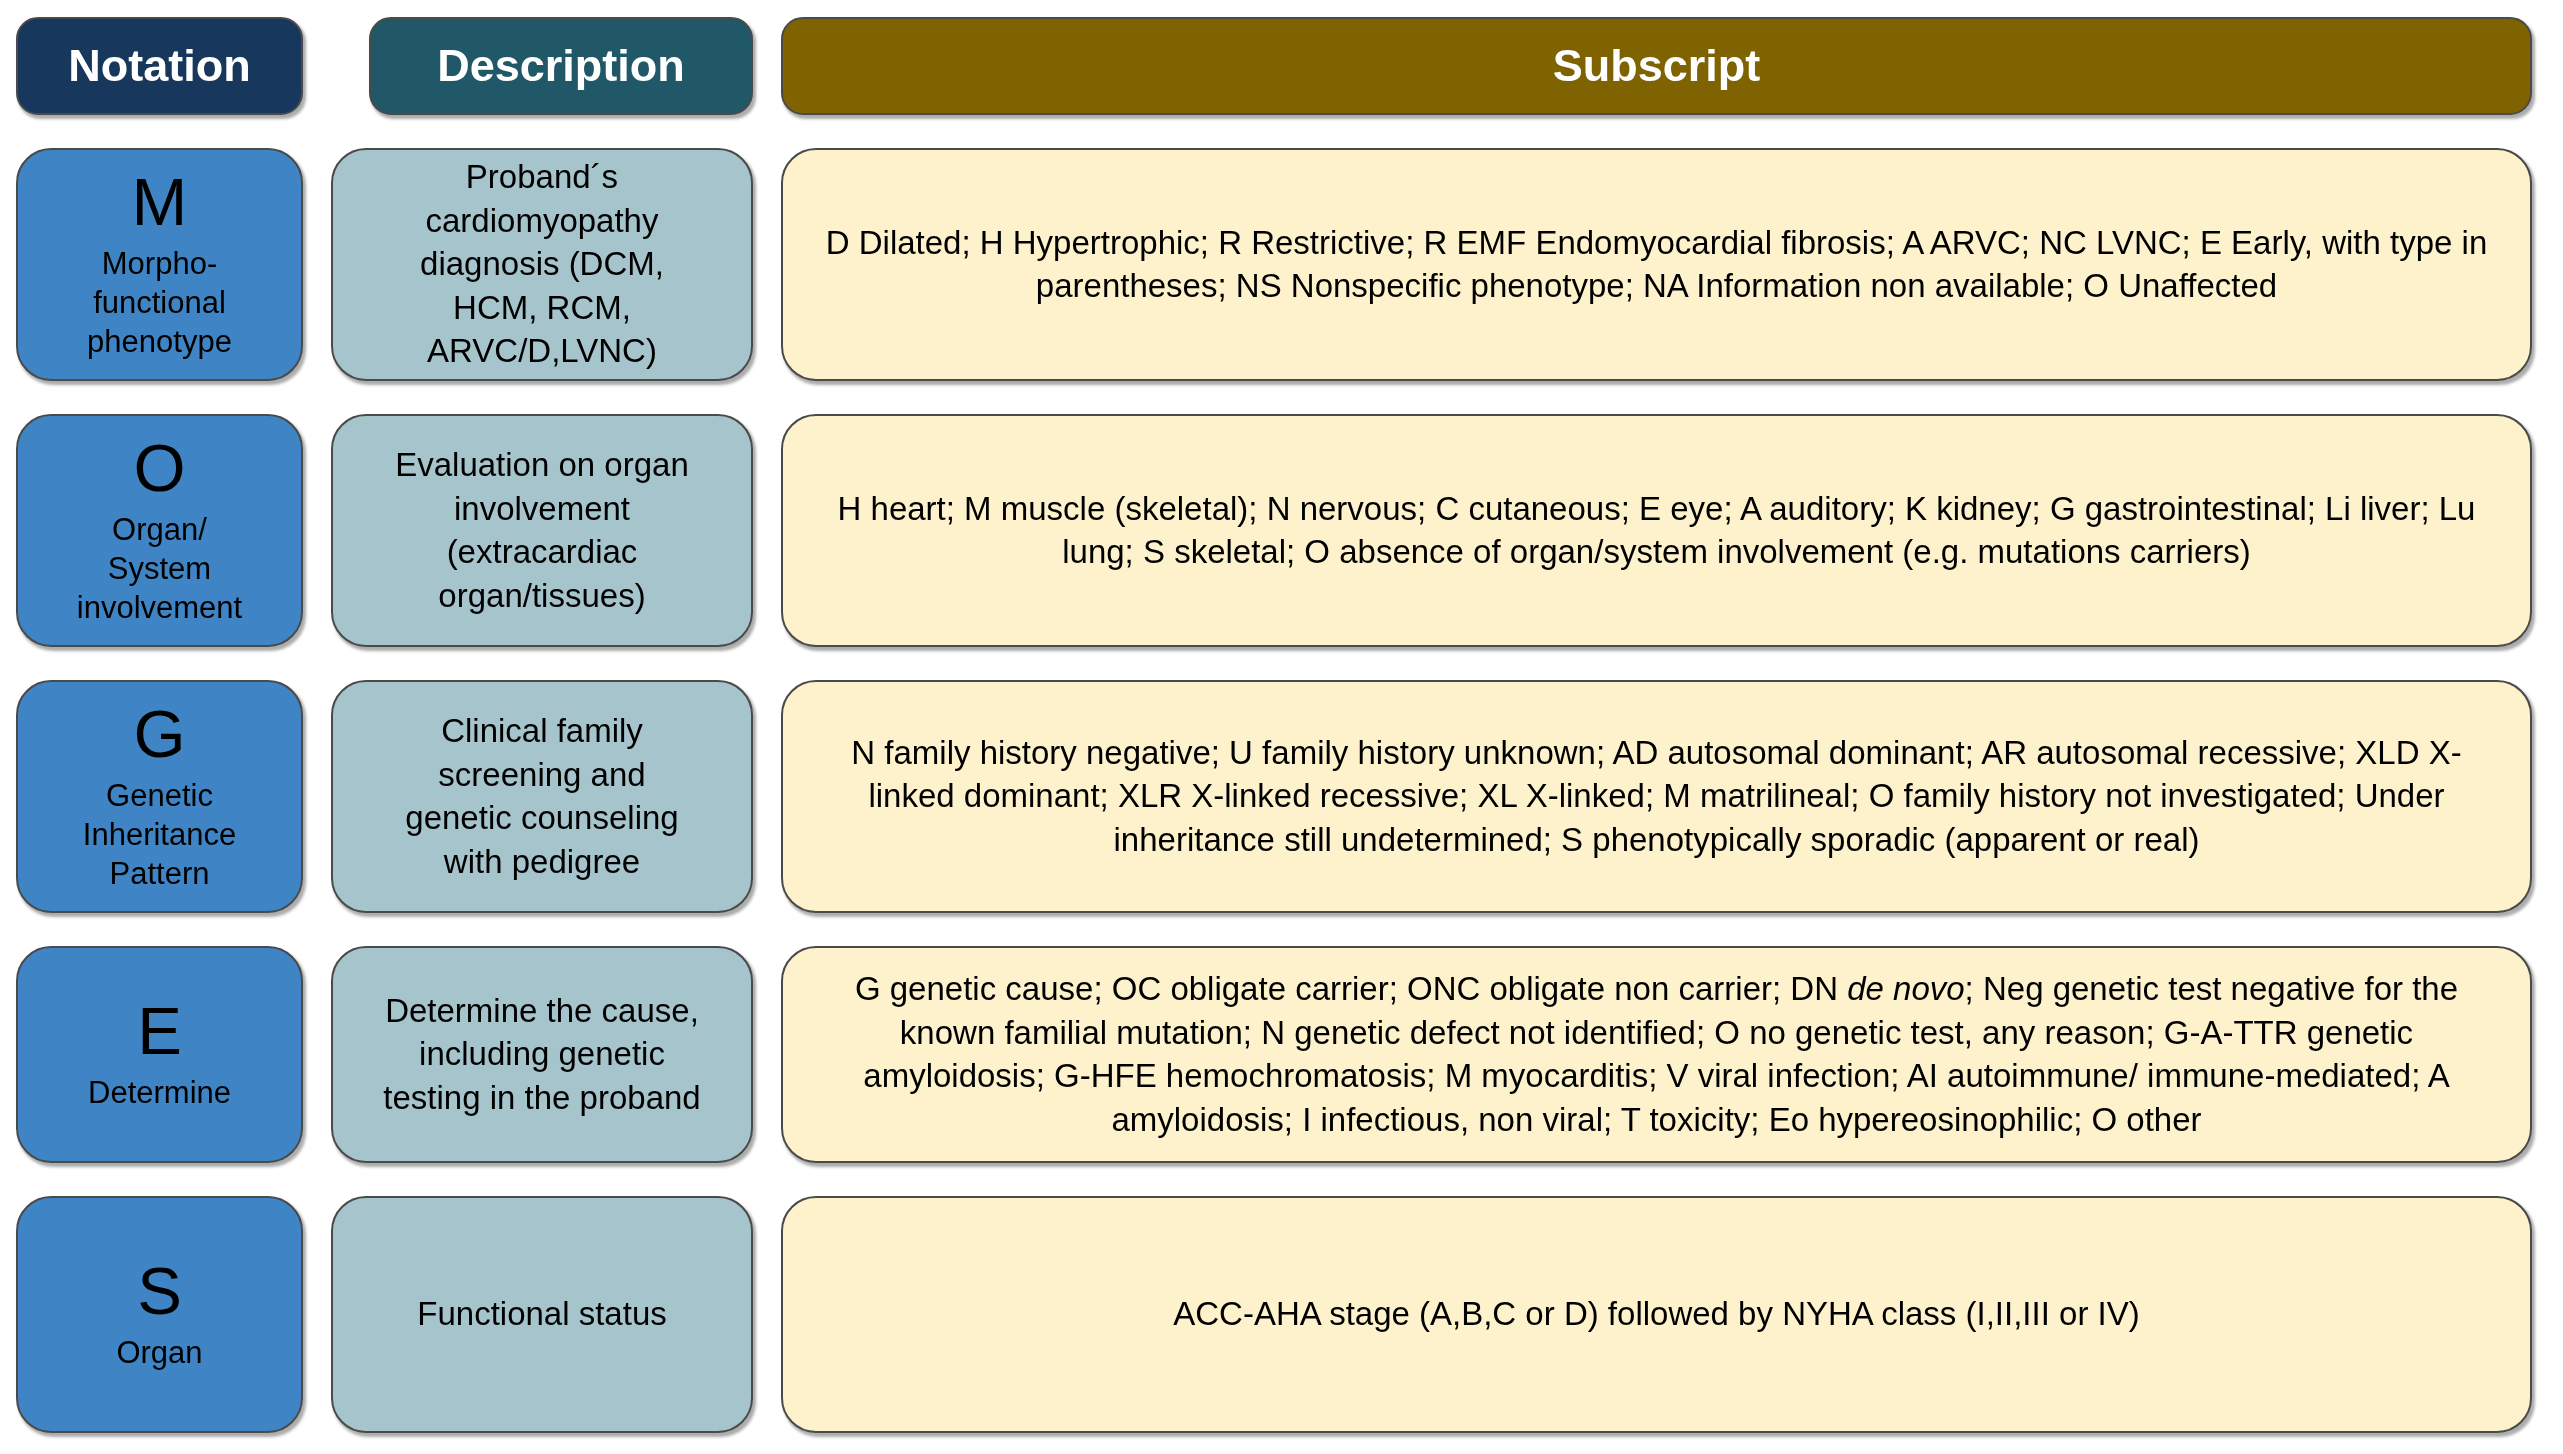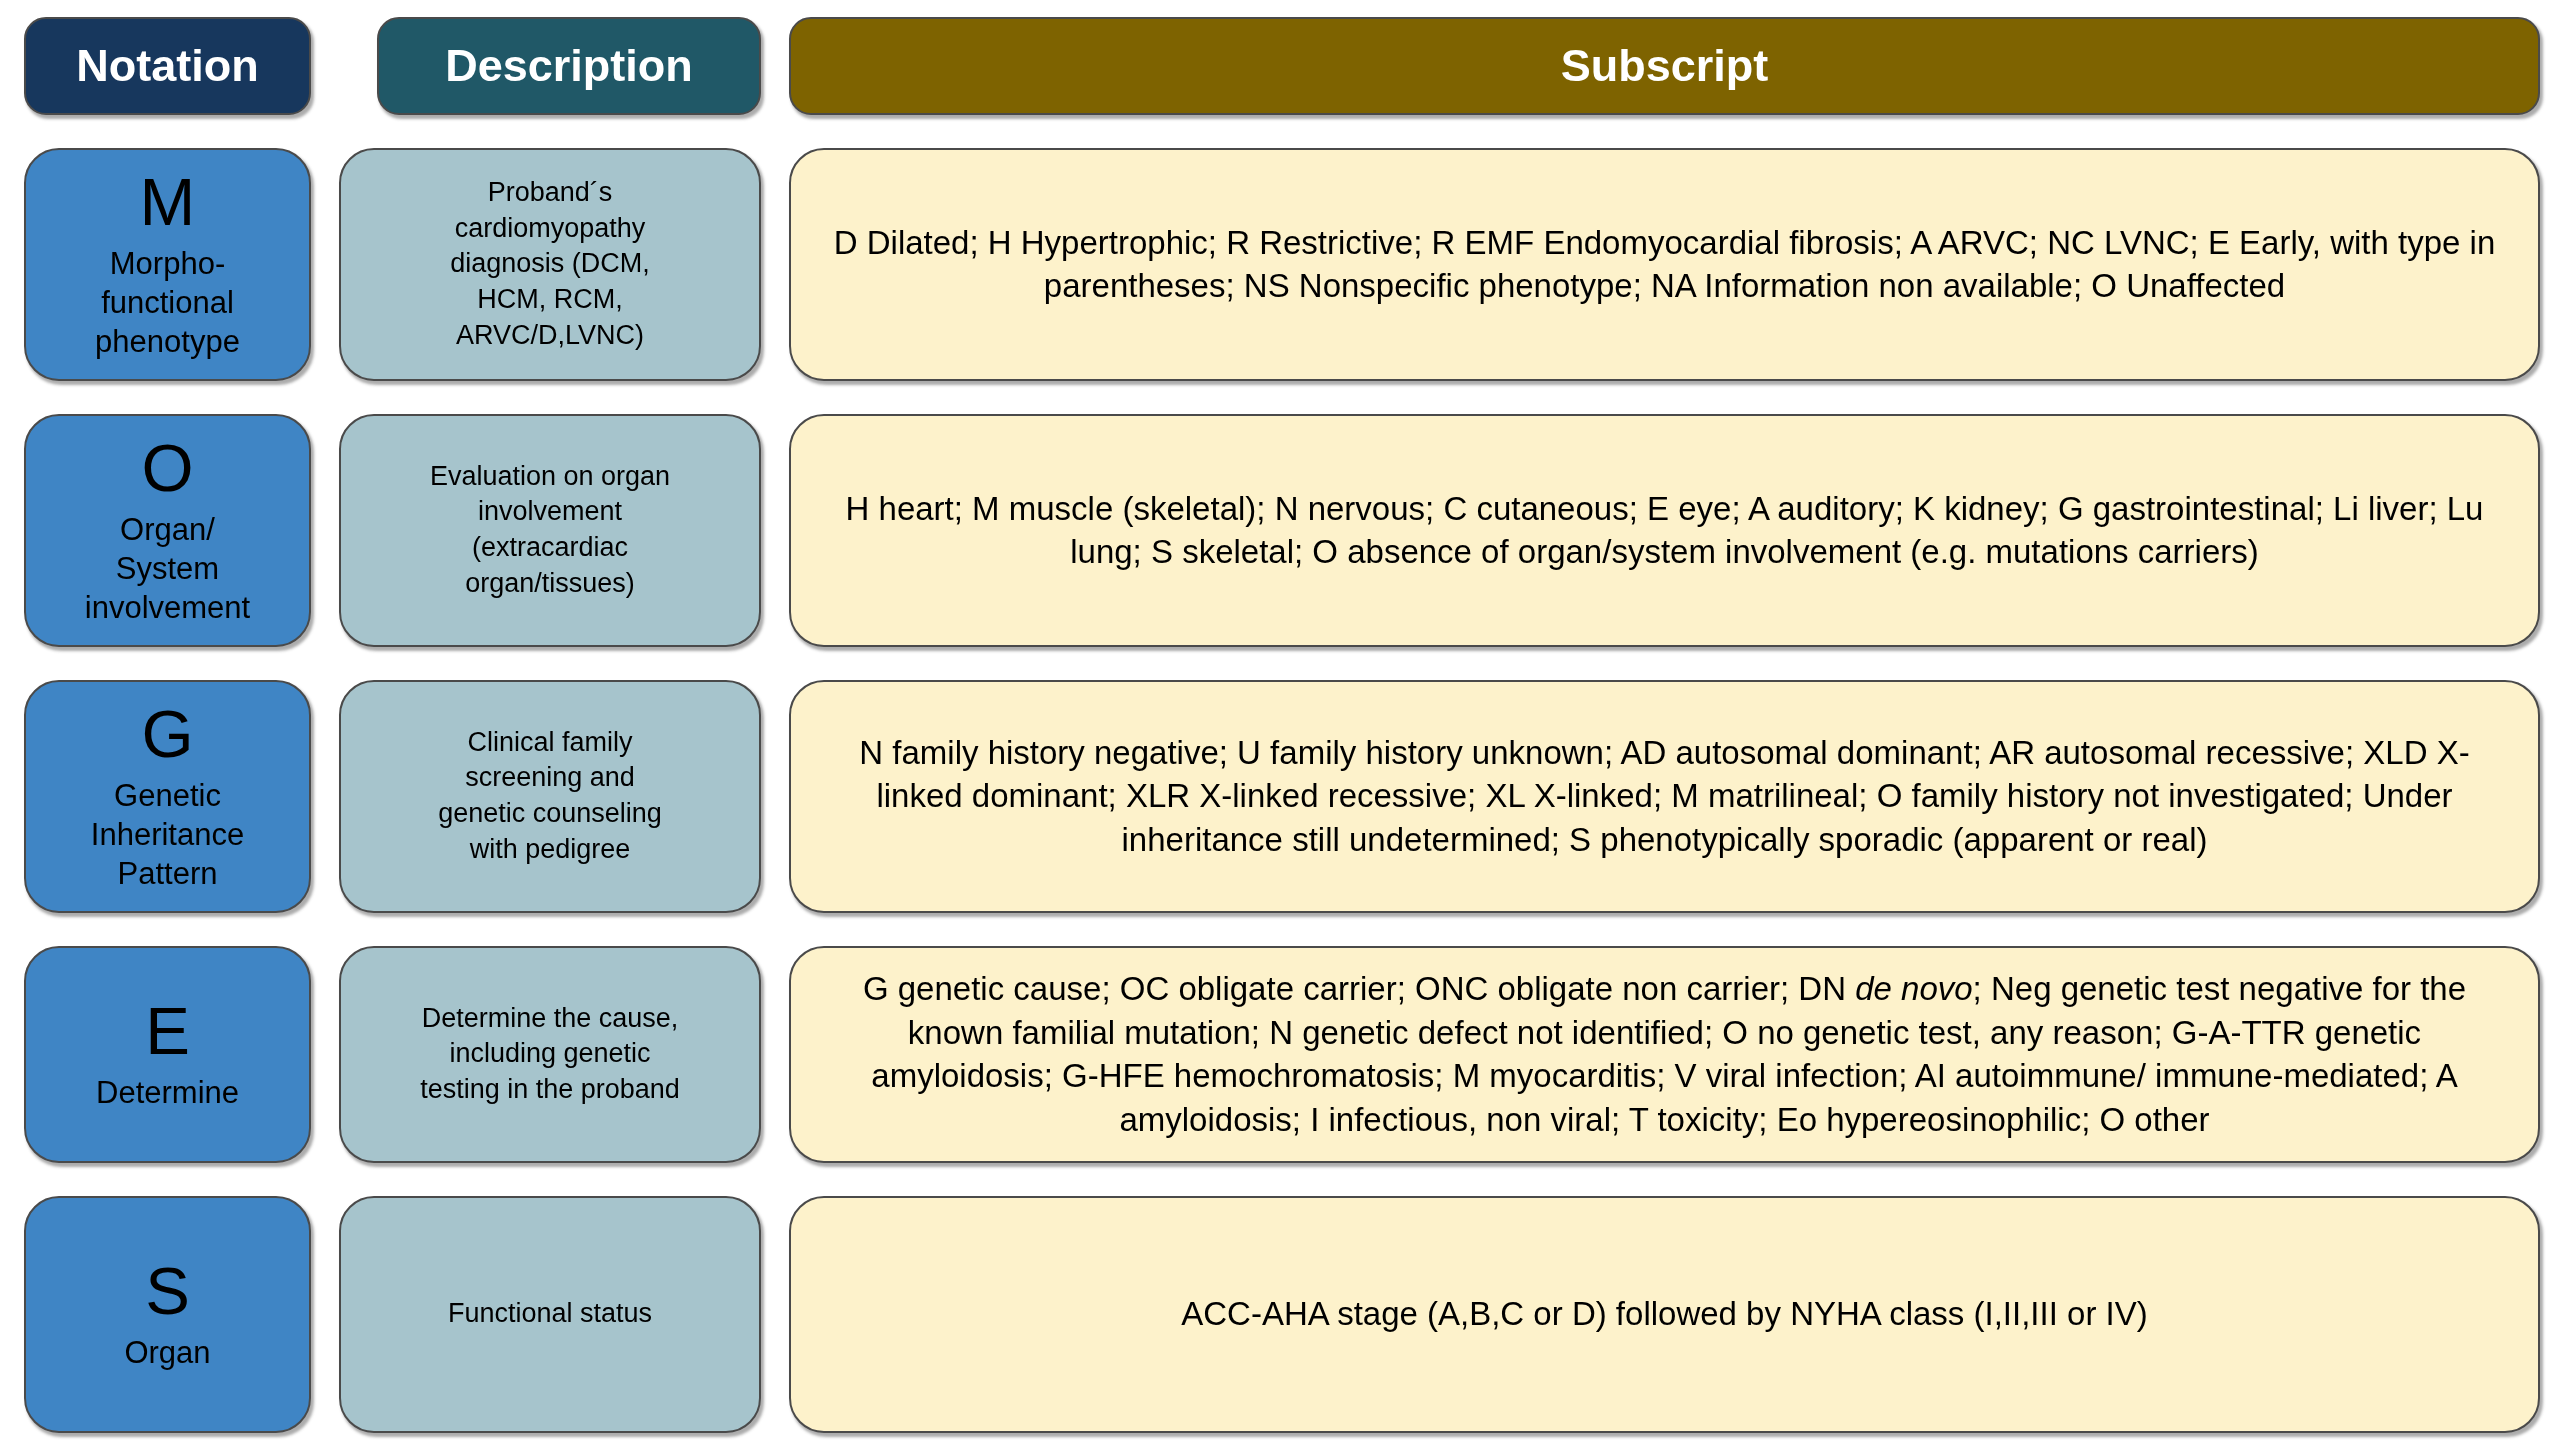--- a/index.html
+++ b/index.html
@@ -10,21 +10,21 @@
   }
   .page {
     position: relative;
     width: 2563px;
     height: 1454px;
     background: #ffffff;
     overflow: hidden;
   }
   .grid {
     position: absolute;
-    left: 24px;
+    left: 16px;
     top: 16.6px;
     width: 2516px;
     display: grid;
     grid-template-columns: 287px 422px 1fr;
     grid-template-rows: 98px 233px 233px 233px 217px 237px;
     column-gap: 28px;
     row-gap: 33px;
   }
   .box {
     border: 2.9px solid var(--border, #4a4a4a);
@@ -58,21 +58,21 @@
     font-size: 67px;
     line-height: 1.05;
   }
   .letter-label {
     font-size: 31px;
     line-height: 1.26;
     white-space: pre-line;
   }
   .cell-description {
     background: var(--description-cell-bg, #a6c4cc);
-    font-size: 27px;
+    font-size: 33px;
     line-height: 1.32;
     white-space: pre-line;
     padding: 7.2px 13px;
   }
   .cell-subscript {
     background: var(--subscript-cell-bg, #fdf2cb);
     font-size: 33px;
     line-height: 1.32;
     padding: 14.5px 38px;
     align-items: center;

